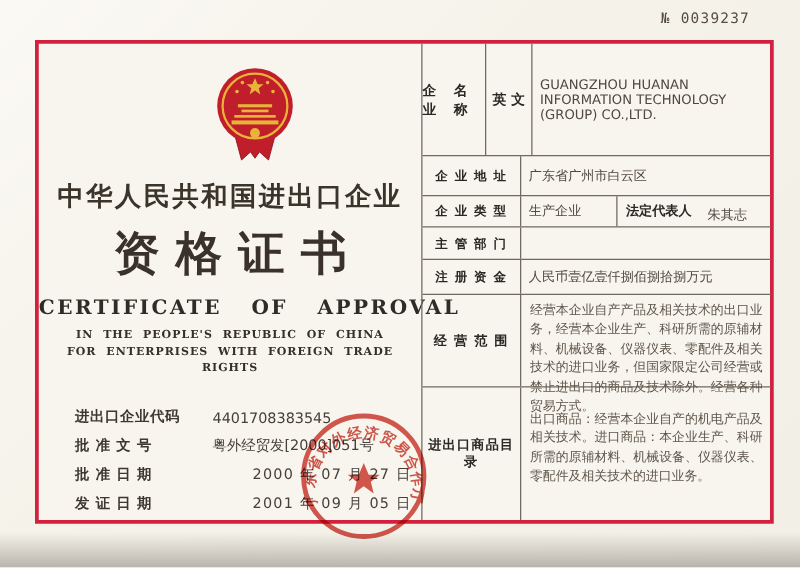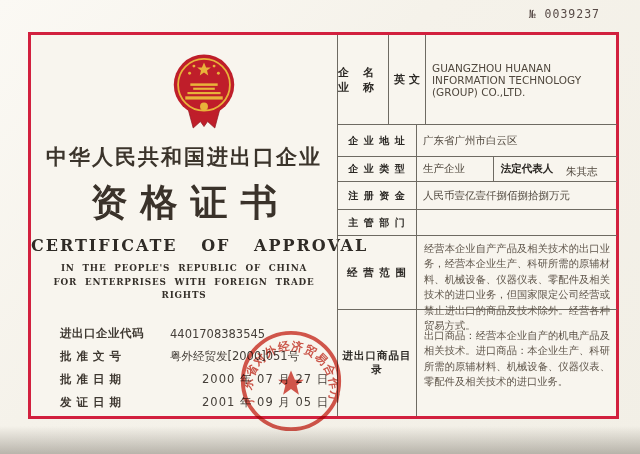--- a/index.html
+++ b/index.html
@@ -186,28 +186,28 @@
       <div class="val">广东省广州市白云区</div>
     </div>
 
     <div class="trow row-type">
       <div class="lab">企 业 类 型</div>
       <div class="val type-val">生产企业</div>
       <div class="legal-lab">法定代表人</div>
       <div class="val legal-val">朱其志</div>
     </div>
 
+    <div class="trow row-dept">
+      <div class="lab">主 管 部 门</div>
+      <div class="val"></div>
+    </div>
+
     <div class="trow row-capital">
       <div class="lab">注 册 资 金</div>
       <div class="val">人民币壹亿壹仟捌佰捌拾捌万元</div>
-    </div>
-
-    <div class="trow row-dept">
-      <div class="lab">主 管 部 门</div>
-      <div class="val"></div>
     </div>
 
     <div class="trow row-scope">
       <div class="lab scope-lab">经 营 范 围</div>
       <div class="val para">
         <p>经营本企业自产产品及相关技术的出口业务，经营本企业生产、科研所需的原辅材料、机械设备、仪器仪表、零配件及相关技术的进口业务，但国家限定公司经营或禁止进出口的商品及技术除外。经营各种贸易方式。</p>
       </div>
     </div>
 
     <div class="trow row-catalog">

